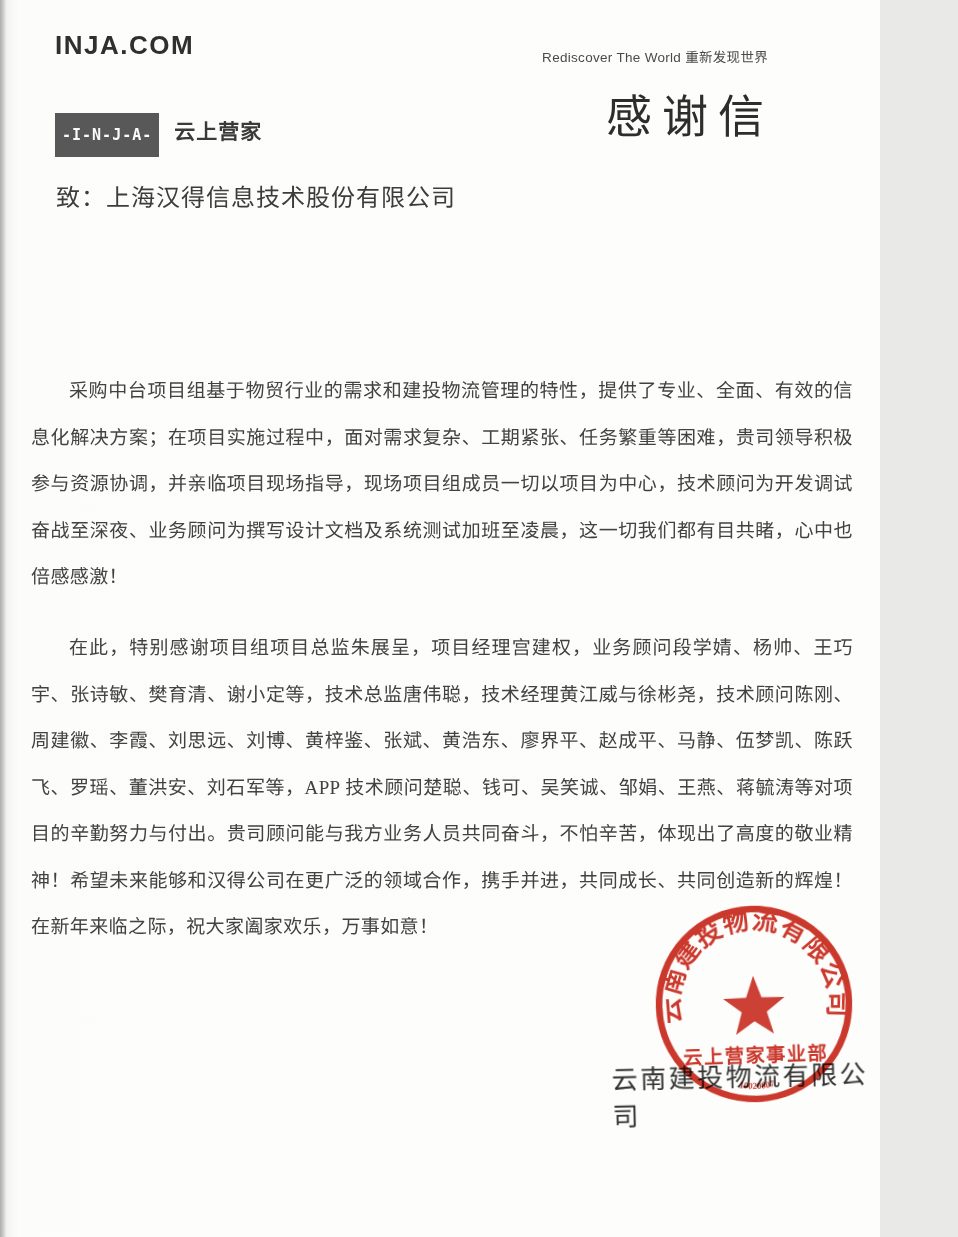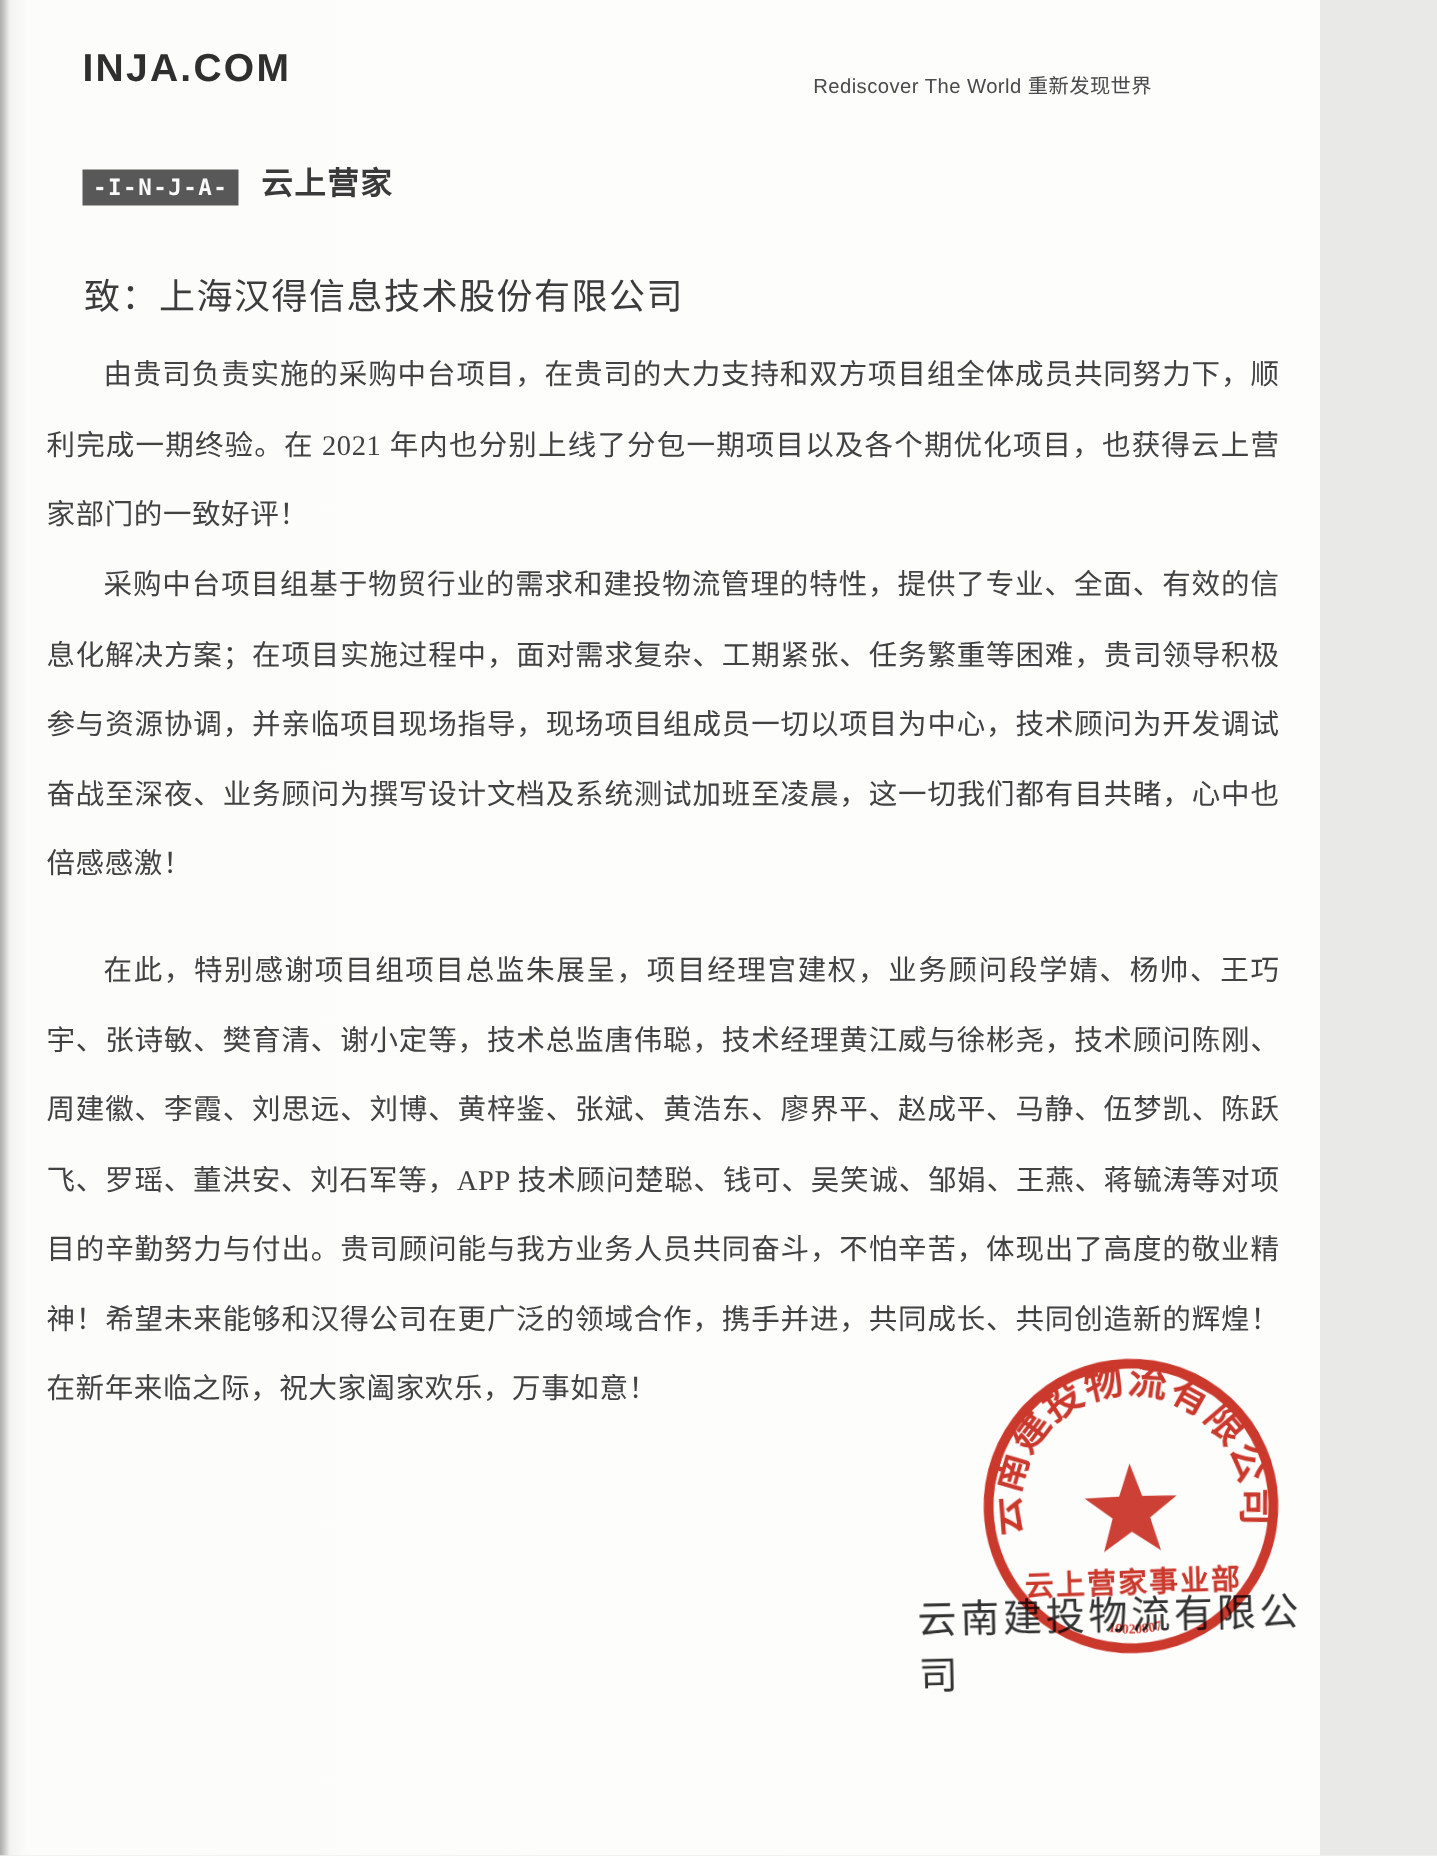--- a/index.html
+++ b/index.html
@@ -22,21 +22,21 @@
     font-size:26px;font-weight:bold;letter-spacing:1.5px;color:#2f2f2f;
   }
   .brand-row{
     position:absolute;left:55px;top:103px;
     display:flex;align-items:center;gap:15px;
   }
   .brand-mark{
     background:#585858;color:#fafafa;
     font-family:"DejaVu Sans Mono","Liberation Mono",monospace;
     font-size:15px;font-weight:bold;letter-spacing:1px;
-    padding:3px 7px;line-height:18px;margin-top:10px;
+    padding:13px 7px;line-height:18px;margin-top:10px;
   }
   .brand-text{
     font-size:21px;font-weight:bold;color:#3a3a3a;letter-spacing:1px;
     font-family:"Liberation Sans","DejaVu Sans",sans-serif;
     text-align:center;
   }
   .tagline{
     position:absolute;right:112px;top:46px;
     font-family:"Liberation Sans","DejaVu Sans",sans-serif;
     font-size:13.5px;font-weight:normal;color:#4a4a4a;letter-spacing:.3px;
@@ -92,24 +92,24 @@
 
   <div class="site-name">INJA.COM</div>
 
   <div class="brand-row">
     <span class="brand-mark">-I-N-J-A-</span>
     <span class="brand-text">云上营家</span>
   </div>
 
   <div class="tagline">Rediscover The World 重新发现世界</div>
 
+  <div class="letter-title">感谢信</div>
 
   <div class="salutation">致：上海汉得信息技术股份有限公司</div>
 
-  <div class="para para-1">由贵司负责实施的采购中台项目，在贵司的大力支持和双方项目组全体成员共同努力下，顺利完成一期终验。在 2021 年内也分别上线了分包一期项目以及各个期优化项目，也获得云上营家部门的一致好评！</div>
   <div class="para para-2">采购中台项目组基于物贸行业的需求和建投物流管理的特性，提供了专业、全面、有效的信息化解决方案；在项目实施过程中，面对需求复杂、工期紧张、任务繁重等困难，贵司领导积极参与资源协调，并亲临项目现场指导，现场项目组成员一切以项目为中心，技术顾问为开发调试奋战至深夜、业务顾问为撰写设计文档及系统测试加班至凌晨，这一切我们都有目共睹，心中也倍感感激！</div>
   <div class="para para-3">在此，特别感谢项目组项目总监朱展呈，项目经理宫建权，业务顾问段学婧、杨帅、王巧宇、张诗敏、樊育清、谢小定等，技术总监唐伟聪，技术经理黄江威与徐彬尧，技术顾问陈刚、周建徽、李霞、刘思远、刘博、黄梓鉴、张斌、黄浩东、廖界平、赵成平、马静、伍梦凯、陈跃飞、罗瑶、董洪安、刘石军等，APP 技术顾问楚聪、钱可、吴笑诚、邹娟、王燕、蒋毓涛等对项目的辛勤努力与付出。贵司顾问能与我方业务人员共同奋斗，不怕辛苦，体现出了高度的敬业精神！希望未来能够和汉得公司在更广泛的领域合作，携手并进，共同成长、共同创造新的辉煌！在新年来临之际，祝大家阖家欢乐，万事如意！</div>
 
   <div class="signature">云南建投物流有限公司</div>
 
   <svg class="stamp" viewBox="0 0 200 200" aria-hidden="true">
     <circle cx="100" cy="100" r="94" fill="none" stroke="#c32a1e" stroke-width="6.5"></circle>
     <defs>
       <path id="arcTop" d="M 28.9 120.4 A 74 74 0 1 1 171.1 120.4" fill="none"></path>
       <path id="arcBot" d="M 32.9 150.6 A 84 84 0 0 0 167.1 150.6" fill="none"></path>

